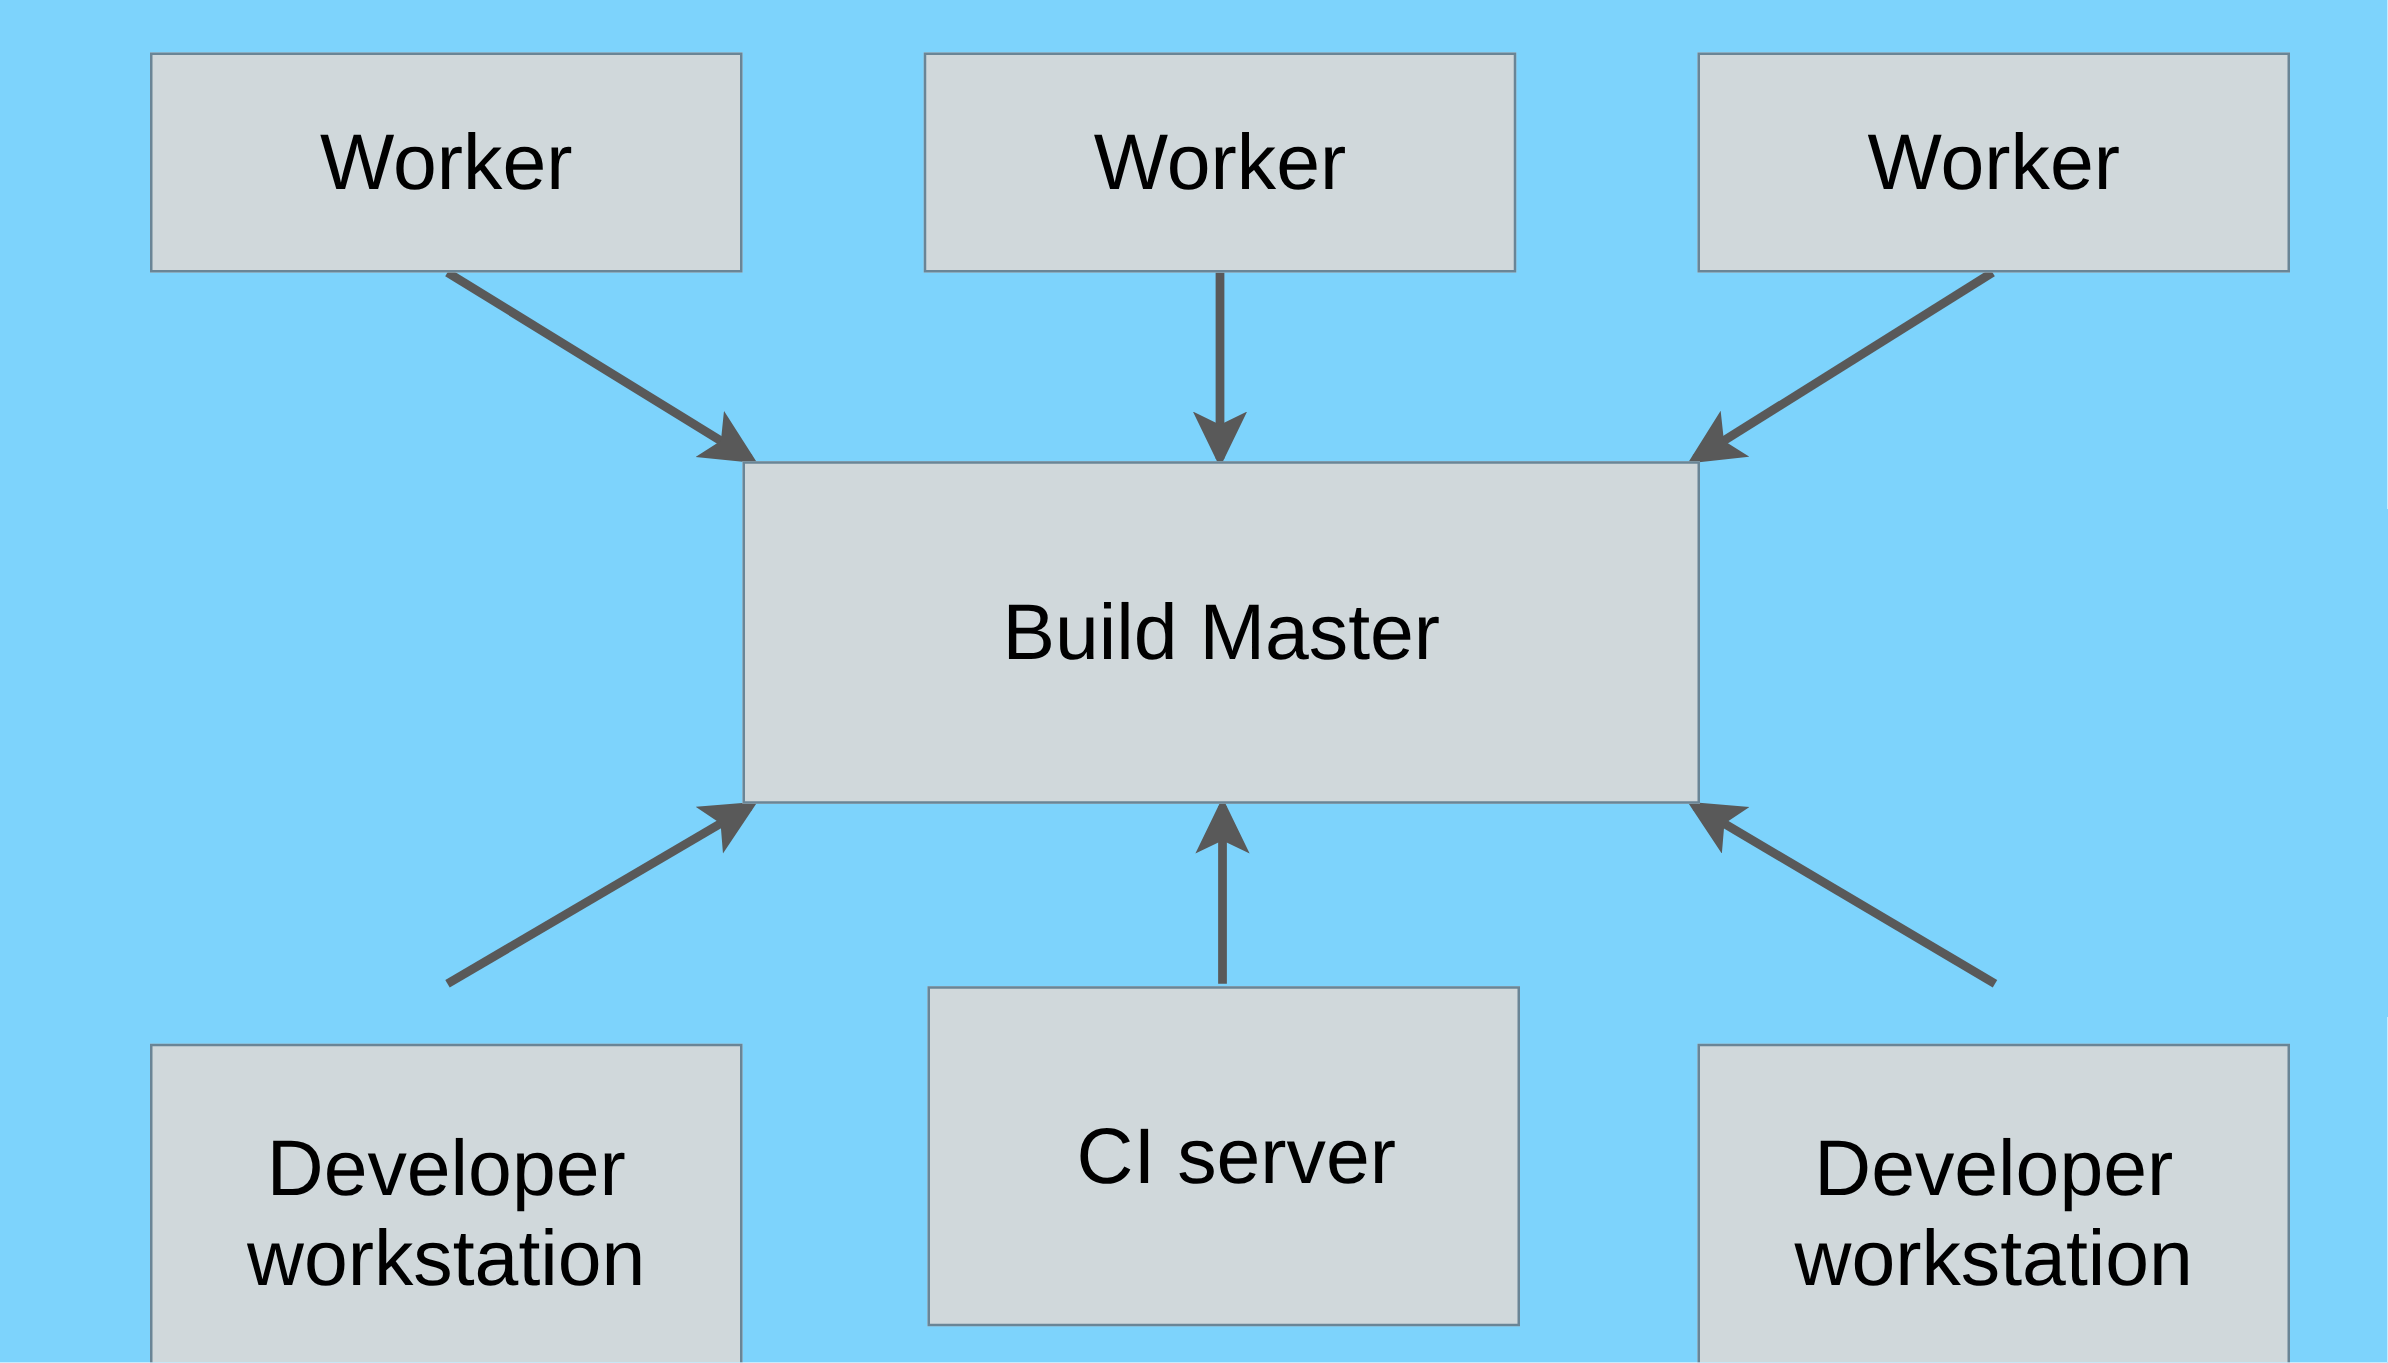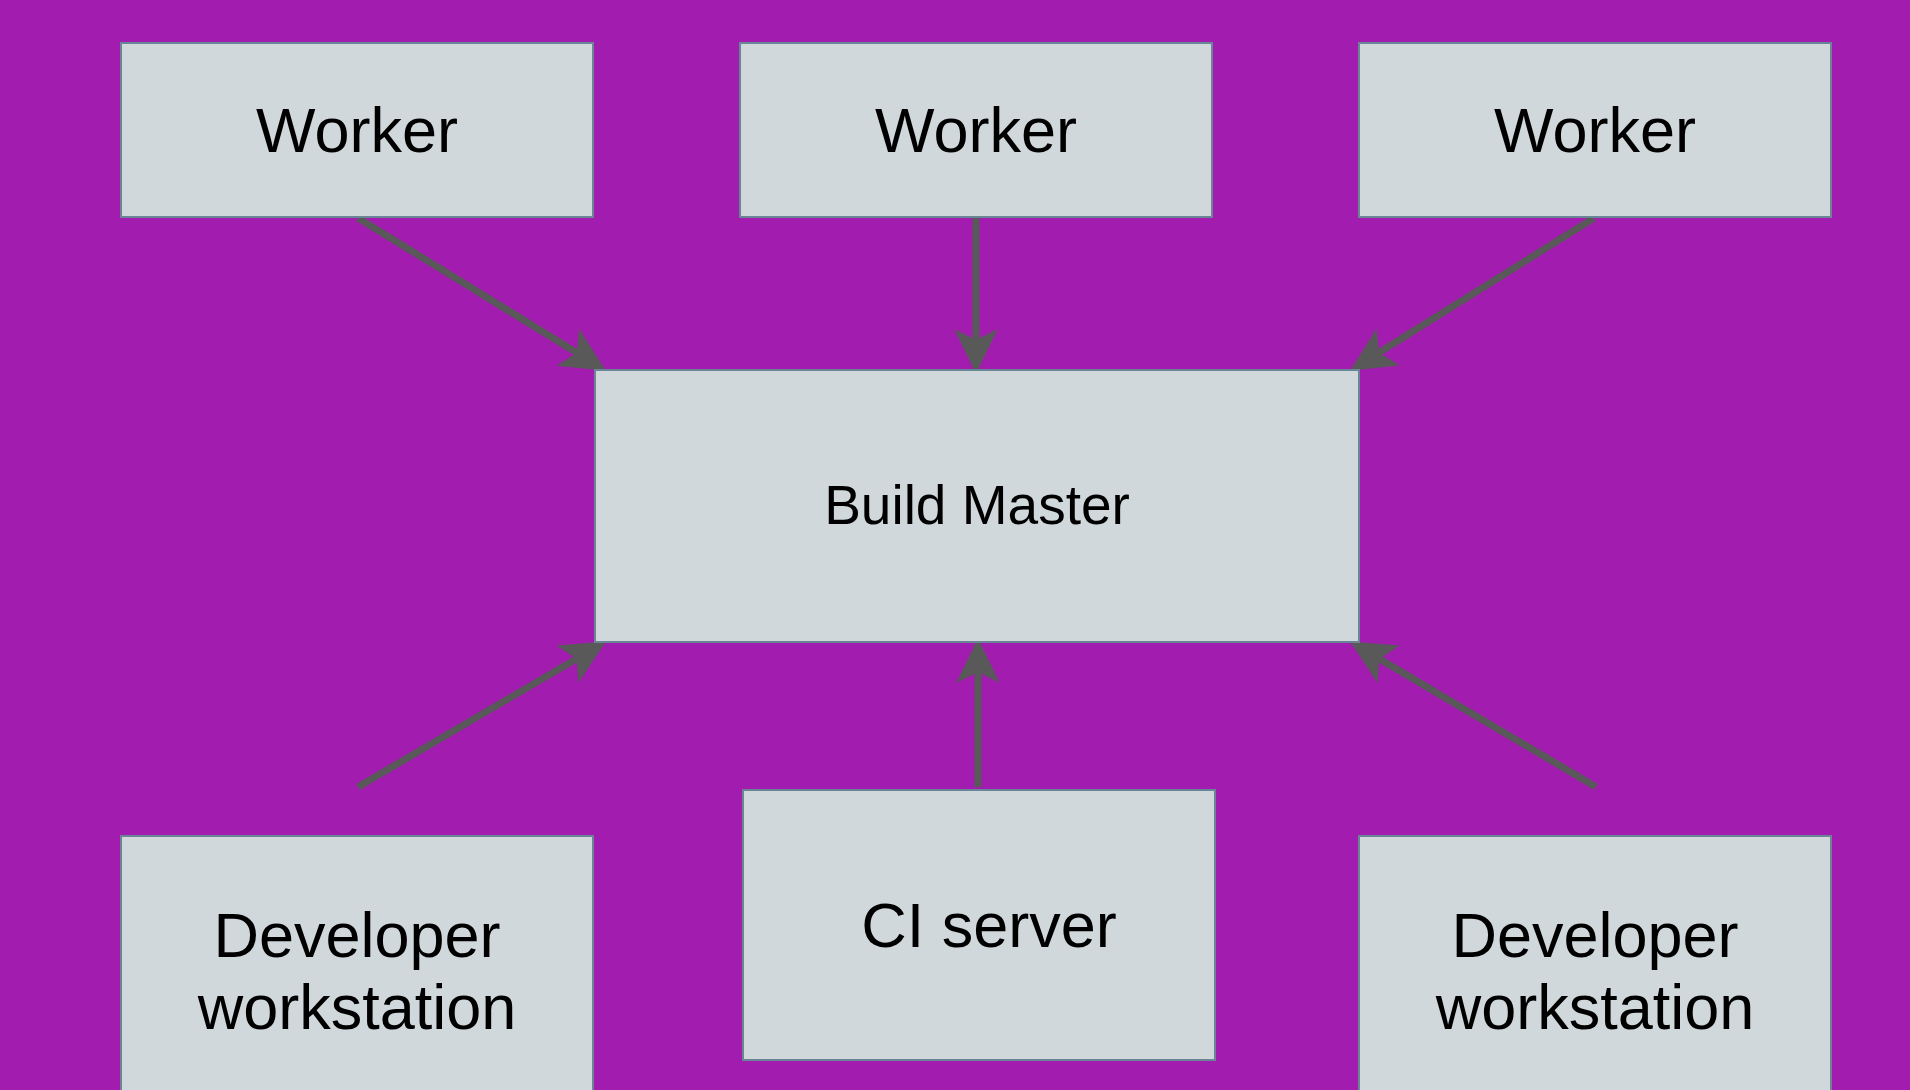--- a/index.html
+++ b/index.html
@@ -36,28 +36,28 @@
     color: #000000;
     line-height: 1.15;
     white-space: pre-line;
     z-index: 2;
   }
   .node-label {
     display: block;
     padding: 0 10px;
   }
   .node-worker { font-size: 63px; }
-  .node-master { font-size: 55px; }
+  .node-master { font-size: 63px; }
   .node-ci { font-size: 63px; padding-left: 20px; }
   .node-dev { font-size: 63px; margin-top: 46px; }
 </style>
 </head>
 <body>
 
-<div id="canvas" style="background: #a21caf;">
+<div id="canvas" style="background: #7dd3fc;">
 
   <svg id="edge-layer" viewBox="0 0 1910 1090" width="1910" height="1090" xmlns="http://www.w3.org/2000/svg">
     <defs>
       <marker id="arrowhead" markerWidth="7" markerHeight="7" refX="5.4" refY="3.1" orient="auto" markerUnits="strokeWidth">
         <path d="M0,0 L6.4,3.1 L0,6.2 L1.5,3.1 Z" fill="#595959"></path>
       </marker>
     </defs>
     <g id="edges-group">
         <line x1="358" y1="218" x2="600" y2="367" stroke="#595959" stroke-width="7" marker-end="url(#arrowhead)"></line>
         <line x1="976" y1="218" x2="976" y2="367" stroke="#595959" stroke-width="7" marker-end="url(#arrowhead)"></line>

